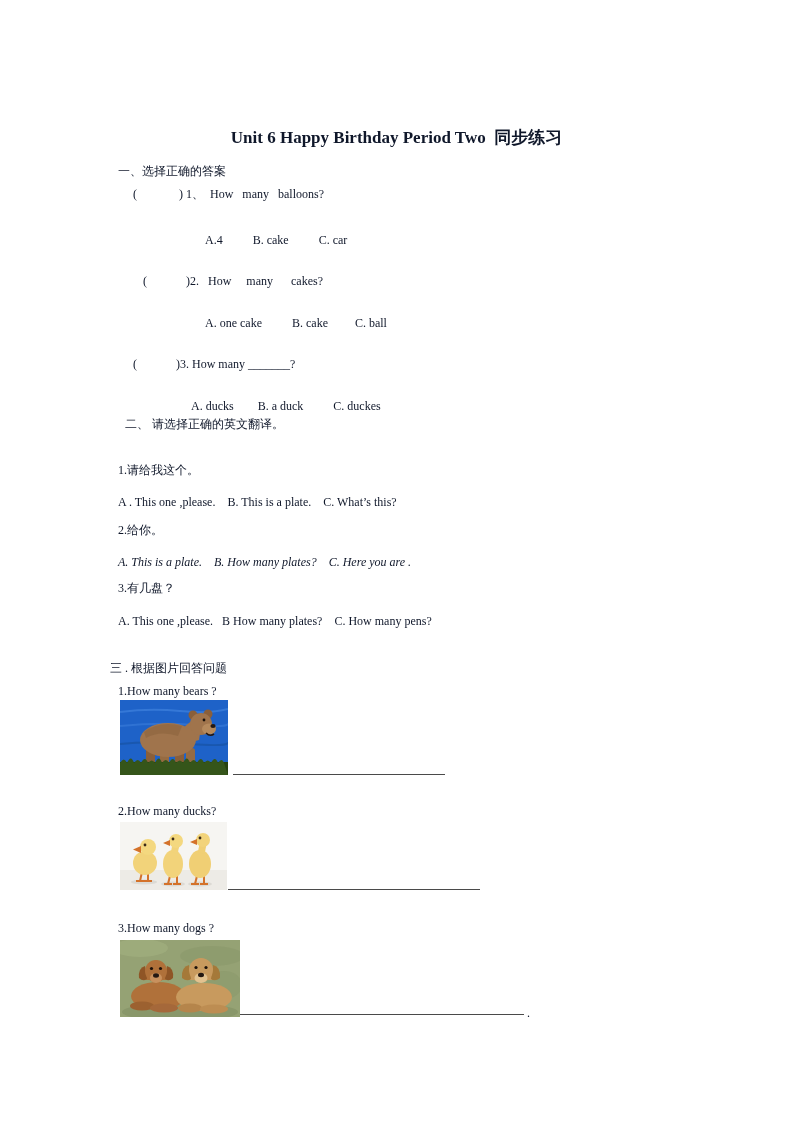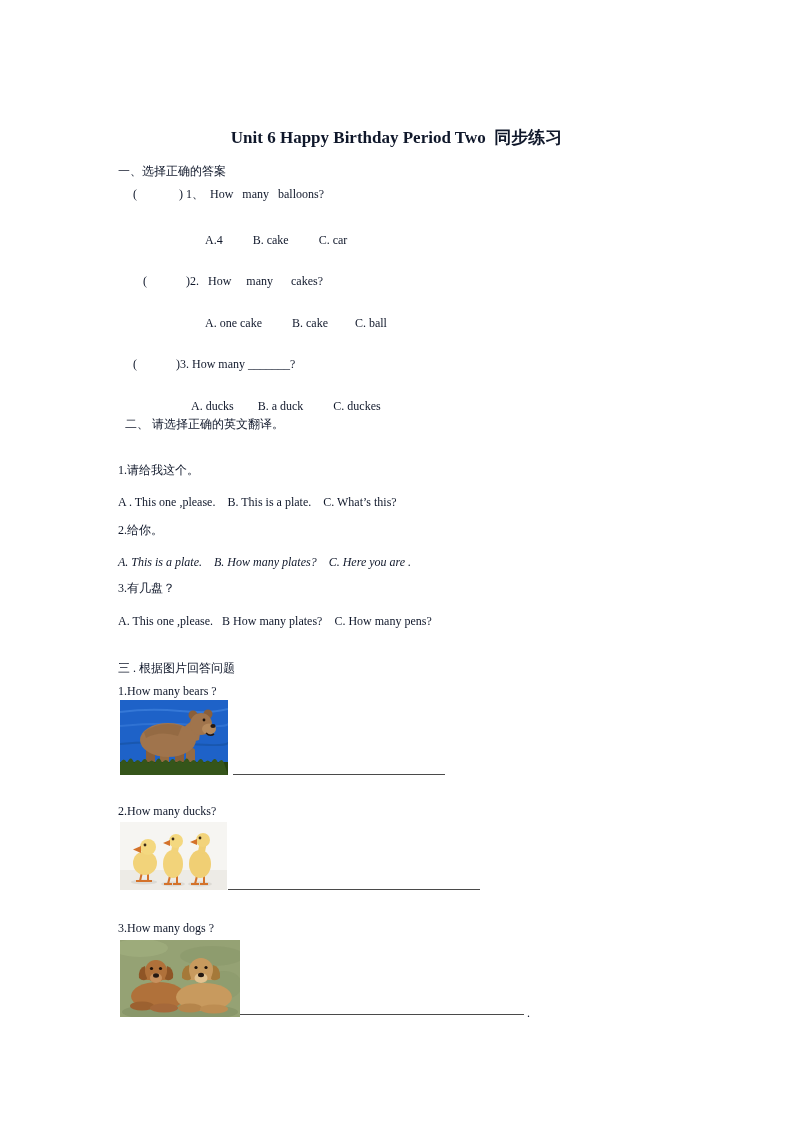--- a/index.html
+++ b/index.html
@@ -56,21 +56,21 @@
     <div class="tline" style="left:125px; top:414px;">二、 请选择正确的英文翻译。</div>
     <div class="tline" style="left:118px; top:460px;">1.请给我这个。</div>
     <div class="tline" style="left:118px; top:492px;">A . This one ,please.    B. This is a plate.    C. What’s this?</div>
     <div class="tline" style="left:118px; top:520px;">2.给你。</div>
     <div class="tline" style="left:118px; top:552px;font-style:italic;">A. This is a plate.    B. How many plates?    C. Here you are .</div>
     <div class="tline" style="left:118px; top:578px;">3.有几盘？</div>
     <div class="tline" style="left:118px; top:611px;">A. This one ,please.   B How many plates?    C. How many pens?</div>
   </div>
 
   <div>
-    <div class="tline" style="left:118px; top:658px;">三 . 根据图片回答问题</div>
+    <div class="tline" style="left:110px; top:658px;">三 . 根据图片回答问题</div>
 
     <div class="tline" style="left:118px; top:681px;">1.How many bears ?</div>
 
     <svg class="photo" style="left:120px; top:700px;" width="108" height="75" viewBox="0 0 108 75">
       <rect width="108" height="75" fill="#1e62c8"></rect>
       <path d="M0 12 Q30 8 60 11 T108 9" stroke="#3f82dd" stroke-width="2" fill="none" opacity="0.7"></path>
       <path d="M0 26 Q40 22 75 25 T108 23" stroke="#3f82dd" stroke-width="2" fill="none" opacity="0.5"></path>
       <path d="M0 44 Q30 41 70 44 T108 42" stroke="#16509f" stroke-width="2" fill="none" opacity="0.6"></path>
       <rect x="26" y="48" width="9" height="18" rx="3" fill="#8a5f3a"></rect>
       <rect x="40" y="51" width="9" height="16" rx="3" fill="#966b42"></rect>

